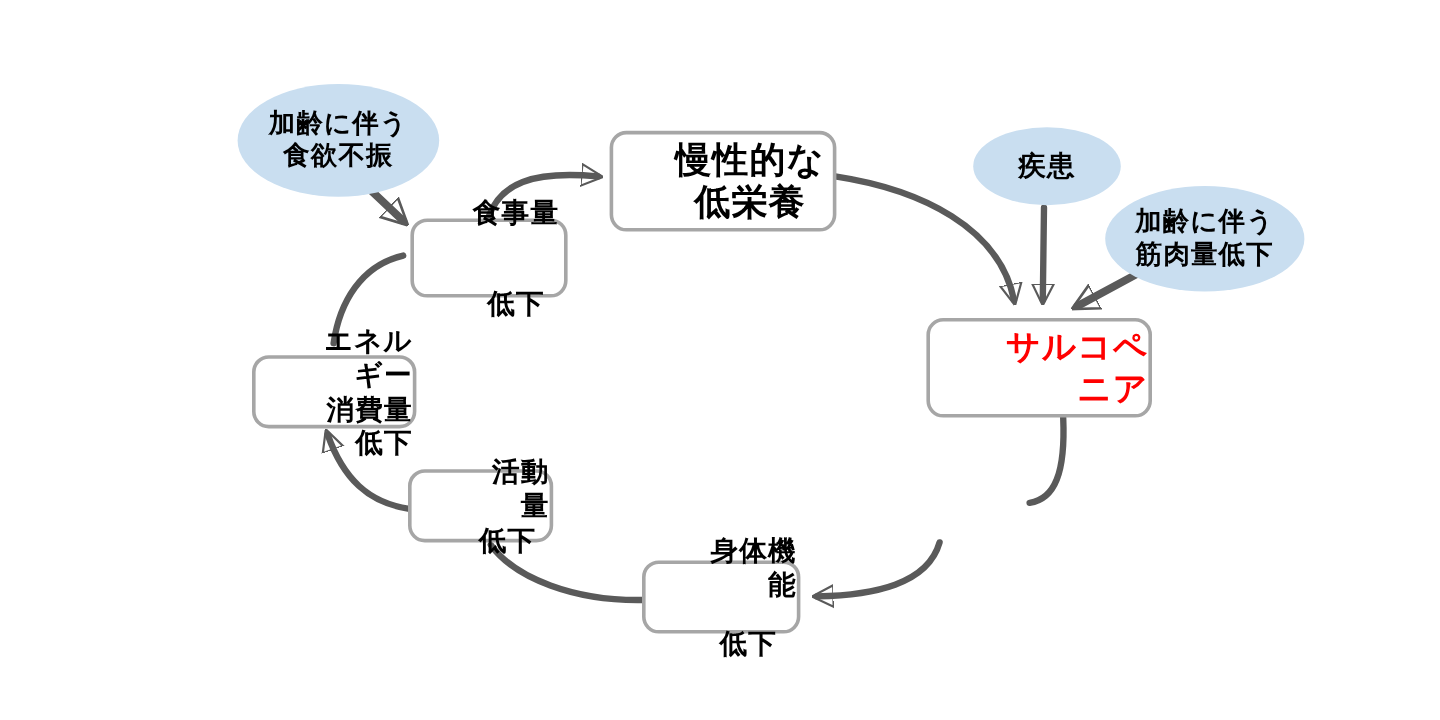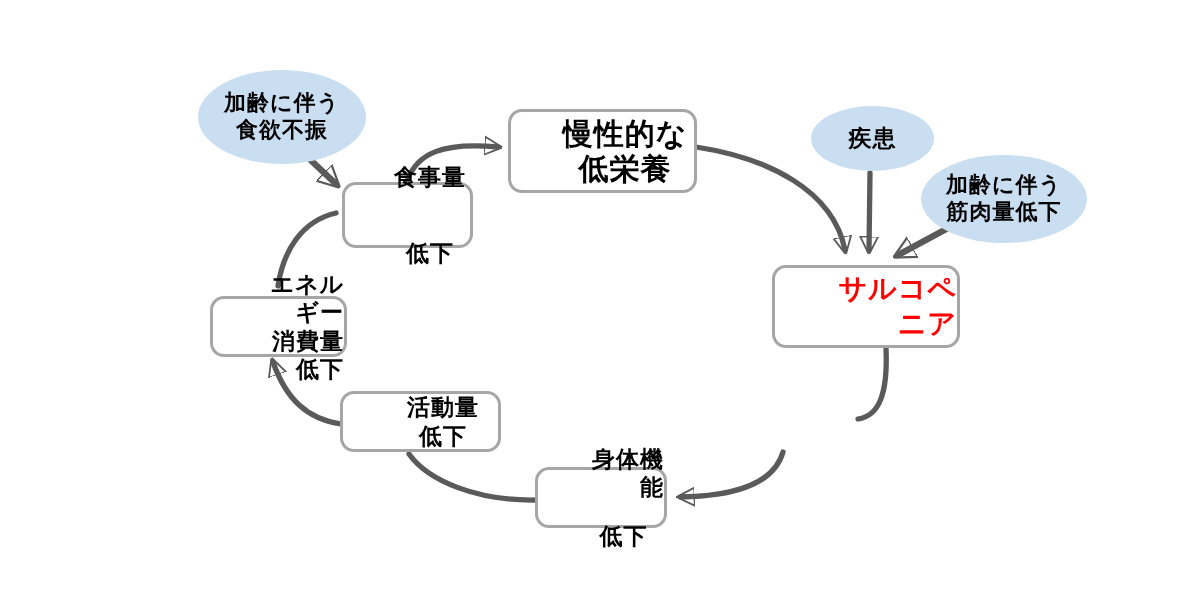--- a/index.html
+++ b/index.html
@@ -52,21 +52,21 @@
     border-radius: 50%;
   }
   #n-appetite  { left: 198px; top:  70px; width: 168px; height: 94px; font-size: 22px; }
   #n-meal      { left: 342px; top: 182px; width: 131px; height: 66px; gap: 48px; }
   #n-maln      { left: 508px; top: 109px; width: 189px; height: 84px; font-size: 30px; line-height: 1.18; }
   #n-disease   { left: 811px; top: 106px; width: 123px; height: 65px; }
   #n-muscle    { left: 921px; top: 155px; width: 166px; height: 88px; font-size: 22px; }
   #n-sarco     { left: 772px; top: 265px; width: 188px; height: 83px; font-size: 28px; color: #ff0000; }
   #n-strength  { left: 720px; top: 391px; width: 137px; height: 61px; }
   #n-physical  { left: 535px; top: 467px; width: 132px; height: 61px; gap: 20px; }
-  #n-activity  { left: 340px; top: 391px; width: 161px; height: 61px; }
+  #n-activity  { left: 340px; top: 391px; width: 121px; height: 61px; }
   #n-energy    { left: 210px; top: 296px; width: 137px; height: 61px; border-radius: 14px; }
 </style>
 </head>
 <body>
 
 <div class="canvas">
 
   <svg class="arrow-layer" viewBox="0 0 1200 600">
     <defs>
       <marker id="ah" viewBox="0 0 10 10" refX="7.5" refY="5" markerWidth="3.4" markerHeight="4.4" orient="auto">

